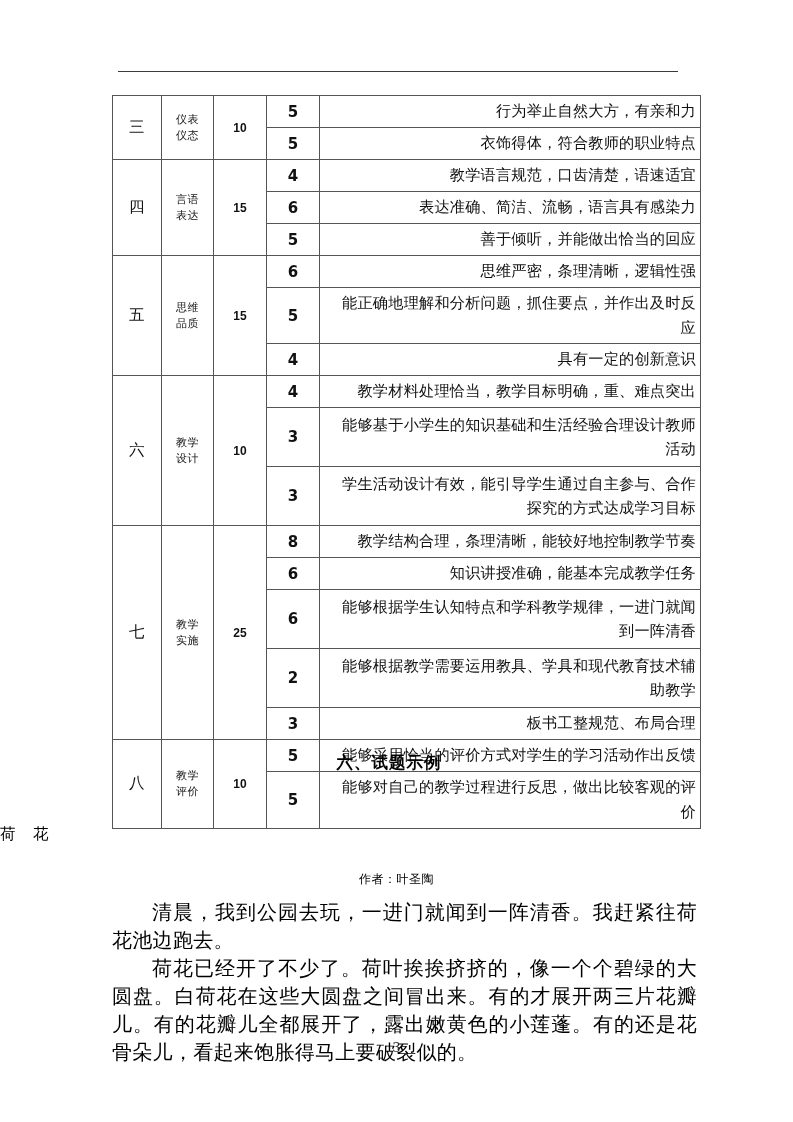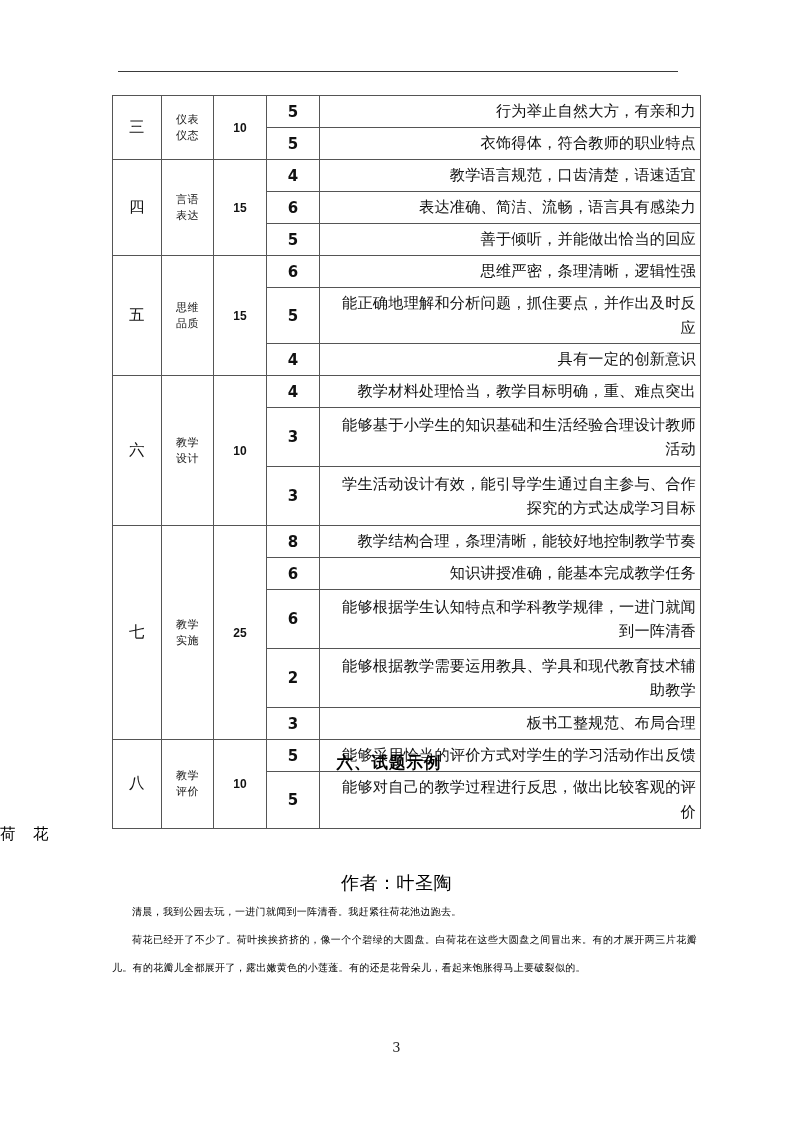--- a/index.html
+++ b/index.html
@@ -114,30 +114,30 @@
     font-size: 15.5px;
     font-family: "DejaVu Serif", "Liberation Serif", serif;
     letter-spacing: 1px;
   }
   .poem-author {
     position: absolute;
     left: 0;
     width: 793px;
     top: 871px;
     text-align: center;
-    font-size: 18px;
+    font-size: 12px;
     font-family: "DejaVu Serif", "Liberation Serif", serif;
     letter-spacing: 0.5px;
   }
   .body-text {
     position: absolute;
     left: 112px;
     top: 898px;
     width: 585px;
-    font-size: 10px;
+    font-size: 20px;
     line-height: 28px;
     font-family: "DejaVu Serif", "Liberation Serif", serif;
     text-align: justify;
     text-justify: inter-ideograph;
     letter-spacing: 0.3px;
   }
   .body-text p {
     margin: 0;
     text-indent: 2em;
   }

